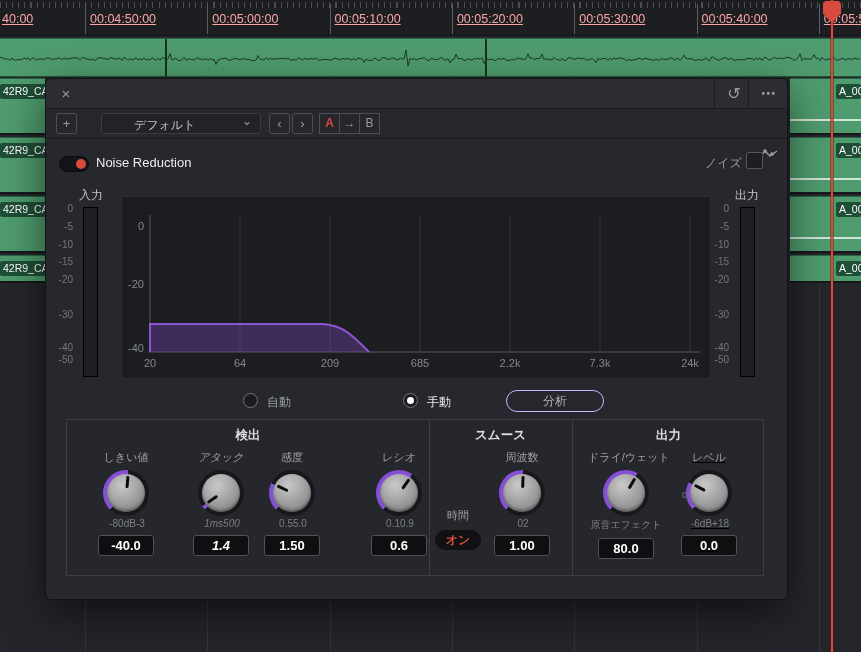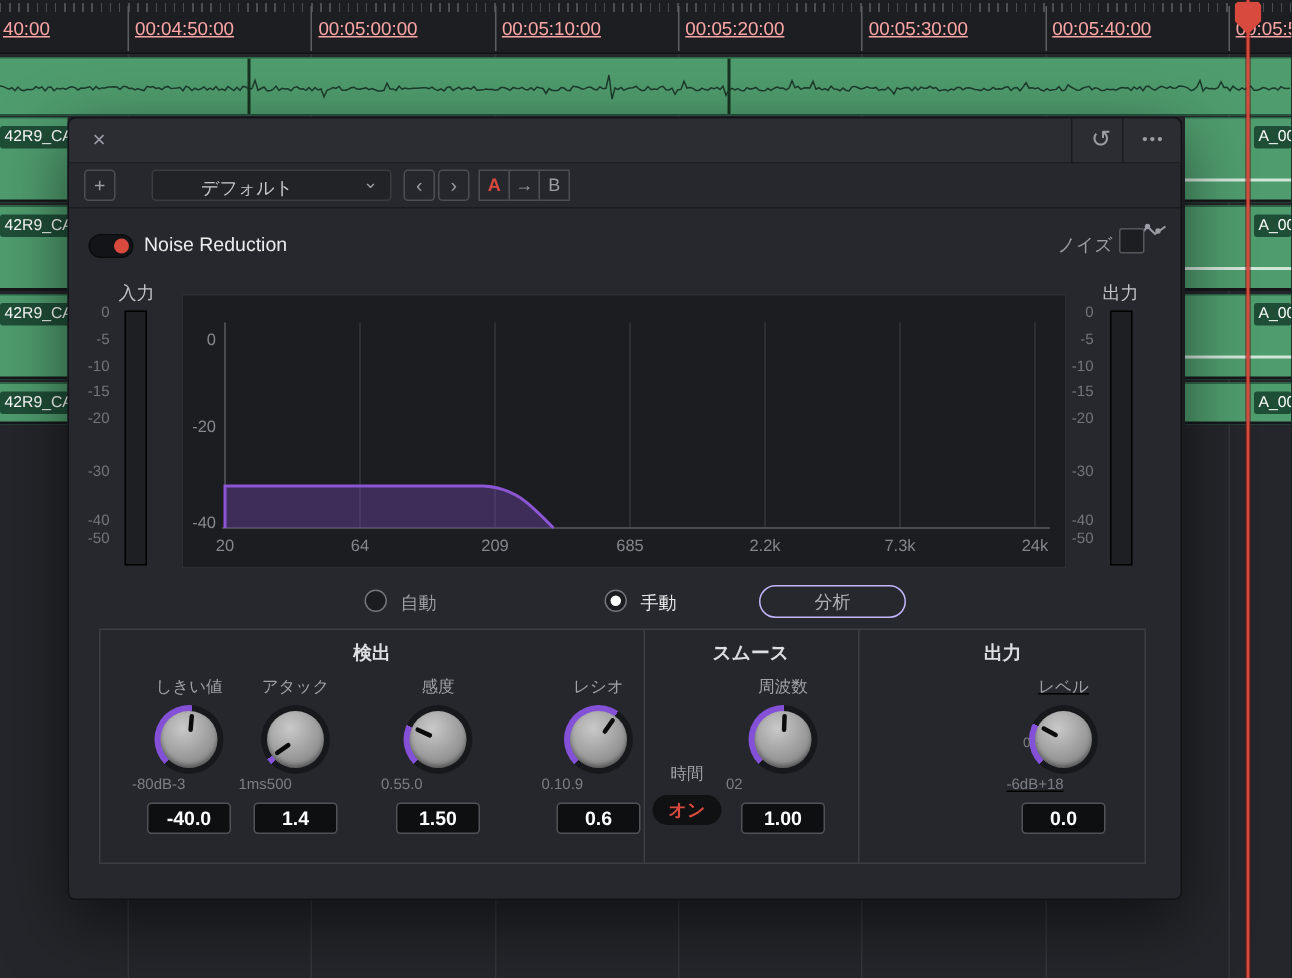--- a/index.html
+++ b/index.html
@@ -73,21 +73,21 @@
 
   
   #panel{position:absolute;left:20px;top:340px;width:698px;height:157px;border:1px solid #3c3e44;background:#26272c;}
   .sec-div{position:absolute;top:0;width:1px;height:100%;background:#3c3e44;}
   .sec-title{position:absolute;top:7px;font-size:12.5px;font-weight:bold;color:#dcdee2;text-align:center;}
   .knob-unit{position:absolute;top:30px;width:76px;text-align:center;}
   .klabel{height:14px;font-size:11px;color:#9fa2a8;white-space:nowrap;}
   .knob{position:relative;width:46px;height:46px;margin:6px auto 0;border-radius:50%;}
   .kface{position:absolute;inset:4px;border-radius:50%;background:radial-gradient(circle at 40% 30%,#c9c9c9,#939393 65%,#747474);box-shadow:inset 0 -2px 3px rgba(0,0,0,.35);}
   .kptr{position:absolute;left:50%;top:6px;width:3px;height:12px;margin-left:-1.5px;background:#0b0b0b;border-radius:1.5px;transform-origin:50% 17px;}
-  .krange{display:flex;justify-content:flex-start;width:78px;margin:2px auto 0;font-size:10px;color:#7c7f85;white-space:nowrap;}
+  .krange{display:flex;justify-content:center;width:78px;margin:2px auto 0;font-size:10px;color:#7c7f85;white-space:nowrap;}
   .krange.wide{width:104px;margin-left:-14px;}
   .kval{width:56px;height:21px;margin:6px auto 0;background:#0e0f11;border:1px solid #505257;border-radius:3px;
     color:#fff;font-size:13px;font-weight:bold;line-height:19px;text-align:center;}
   .zeromark{position:absolute;left:-4px;top:20px;font-size:9px;color:#7c7f85;}
   #time-label{position:absolute;left:363px;top:88px;width:56px;text-align:center;font-size:11px;color:#9fa2a8;}
   #on-btn{position:absolute;left:368px;top:110px;width:46px;height:20px;border-radius:10px;background:#101113;
     color:#d84a3e;font-size:12px;font-weight:bold;line-height:20px;text-align:center;}
 </style>
 </head>
 <body>
@@ -271,21 +271,21 @@
             <div class="kface"></div>
             <div class="kptr" style="transform: rotate(5deg);"></div>
           </div>
           <div class="krange">
             <span>-80</span>
             <span>dB</span>
             <span>-3</span>
           </div>
           <div class="kval">-40.0</div>
         </div>
-        <div class="knob-unit" style="left: 92px;">
+        <div class="knob-unit" style="left: 116px; font-style: italic;">
           <div class="klabel">アタック</div>
           <div class="knob" style="background: conic-gradient(from 225deg, rgb(132, 80, 216) 0deg, rgb(132, 80, 216) 10deg, rgb(23, 24, 28) 10deg, rgb(23, 24, 28) 360deg);">
             <div class="kface"></div>
             <div class="kptr" style="transform: rotate(-125deg);"></div>
           </div>
           <div class="krange">
             <span>1</span>
             <span>ms</span>
             <span>500</span>
           </div>
@@ -323,20 +323,33 @@
             <div class="kface"></div>
             <div class="kptr" style="transform: rotate(2deg);"></div>
           </div>
           <div class="krange">
             <span>0</span>
             <span></span>
             <span>2</span>
           </div>
           <div class="kval">1.00</div>
         </div>
+        <div class="knob-unit" style="left: 521px;">
+          <div class="klabel">ドライ/ウェット</div>
+          <div class="knob" style="background: conic-gradient(from 225deg, rgb(132, 80, 216) 0deg, rgb(132, 80, 216) 165deg, rgb(23, 24, 28) 165deg, rgb(23, 24, 28) 360deg);">
+            <div class="kface"></div>
+            <div class="kptr" style="transform: rotate(30deg);"></div>
+          </div>
+          <div class="krange wide">
+            <span>原音</span>
+            <span></span>
+            <span>エフェクト</span>
+          </div>
+          <div class="kval">80.0</div>
+        </div>
         <div class="knob-unit" style="left: 604px; text-decoration: underline;">
           <div class="klabel">レベル</div>
           <div class="knob" style="background: conic-gradient(from 225deg, rgb(132, 80, 216) 0deg, rgb(132, 80, 216) 73deg, rgb(23, 24, 28) 73deg, rgb(23, 24, 28) 360deg);">
             <div class="kface"></div>
             <div class="kptr" style="transform: rotate(-62deg);"></div>
             <div class="zeromark">0 -</div>
           </div>
           <div class="krange">
             <span>-6</span>
             <span>dB</span>

